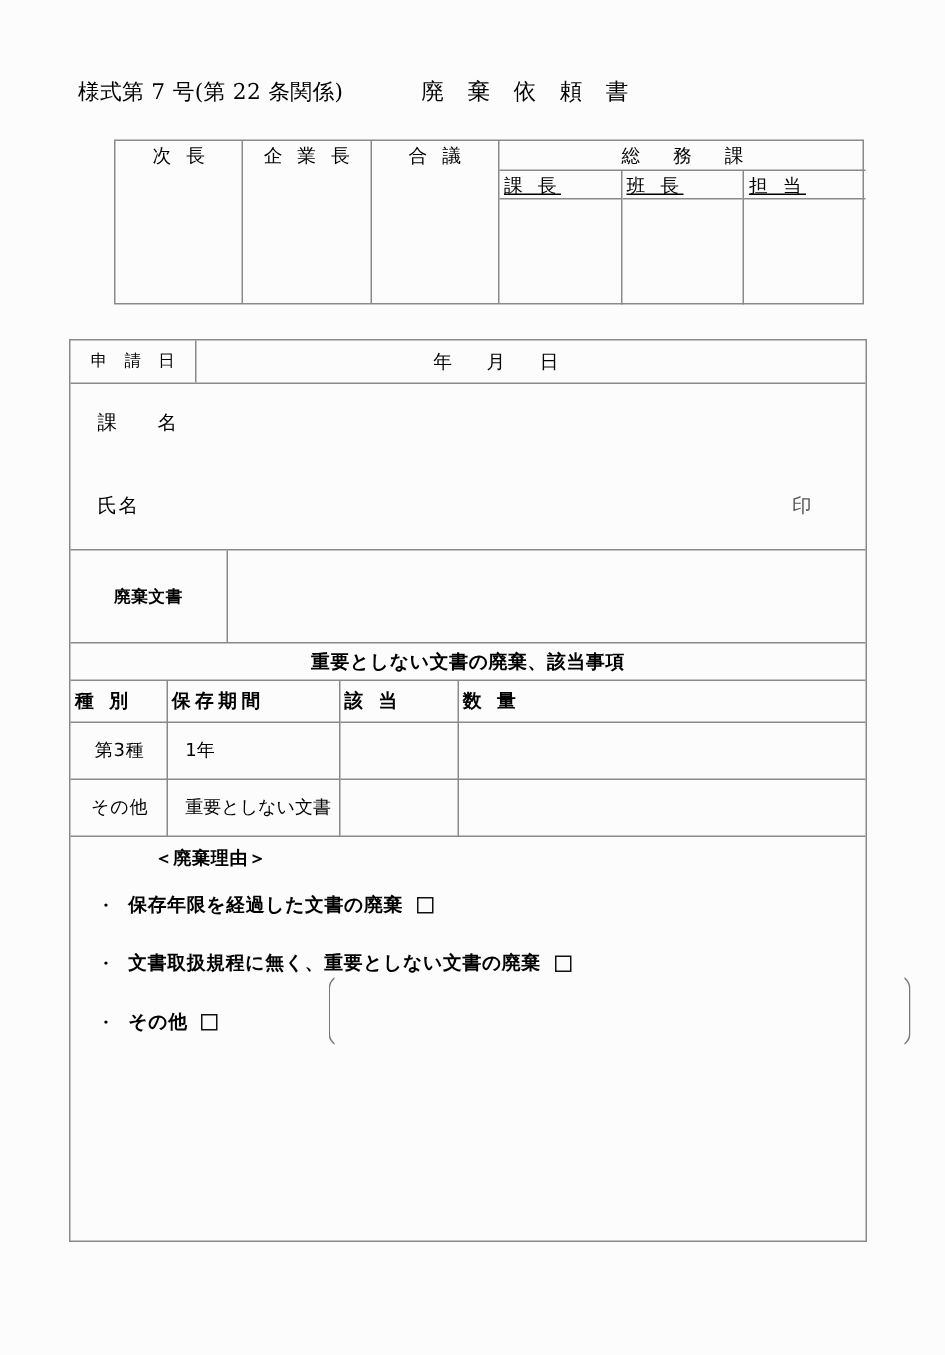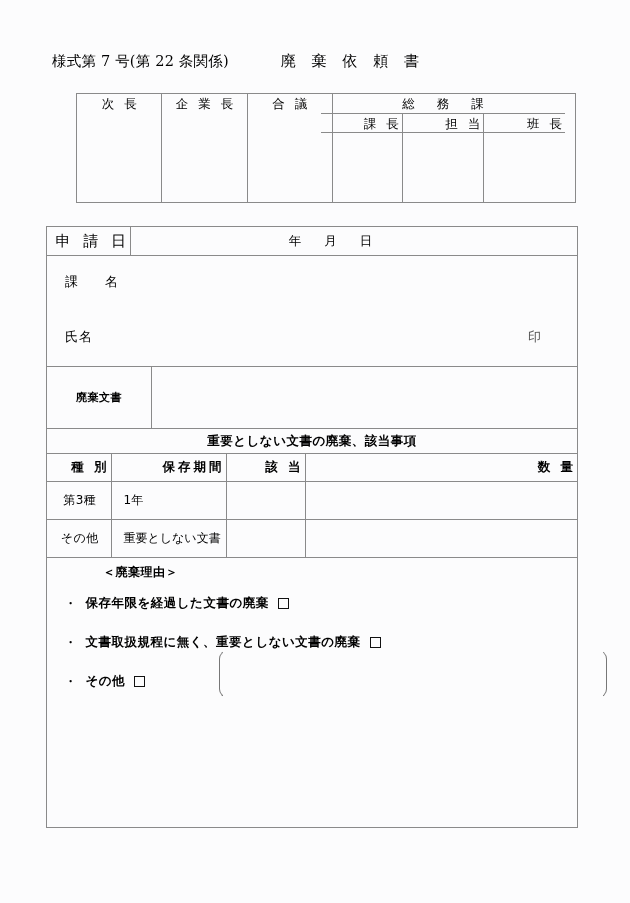--- a/index.html
+++ b/index.html
@@ -74,21 +74,21 @@
     letter-spacing: 3px;
     padding-left: 3px;
     box-sizing: border-box;
   }
   .appr-body {
     height: 89px;
   }
 
   .approval-right {
     position: absolute;
-    left: 244px;
+    left: 256px;
     top: 0;
     width: 244px;
     height: 100%;
   }
   .dept-head {
     height: 20px;
     line-height: 20px;
     text-align: center;
     font-size: 12.5px;
     letter-spacing: 9px;
@@ -102,26 +102,27 @@
   }
   .dept-sub {
     flex: 1 1 0;
     border-right: 1px solid #8a8a8a;
     box-sizing: border-box;
   }
   .dept-sub:last-child { border-right: none; }
   .dept-sub-head {
     height: 19px;
     line-height: 19px;
-    text-align: right;
+    text-align: left;
     font-size: 12.5px;
     letter-spacing: 3px;
     padding-left: 3px;
     border-bottom: 1px solid #8a8a8a;
     box-sizing: border-box;
+    text-decoration: underline;
   }
 
   
   .main-box {
     position: absolute;
     left: 46px;
     top: 226px;
     width: 532px;
     height: 602px;
     border: 1px solid #8a8a8a;
@@ -172,22 +173,22 @@
   }
   .appdate-row {
     display: flex;
     height: 29px;
     border-bottom: 1px solid #8a8a8a;
     box-sizing: border-box;
   }
   .appdate-label {
     width: 84px;
     line-height: 28px;
-    text-align: right;
-    font-size: 15px;
+    text-align: center;
+    font-size: 11px;
     letter-spacing: 4px;
     padding-left: 4px;
     border-right: 1px solid #8a8a8a;
     box-sizing: border-box;
   }
   .appdate-value {
     flex: 1 1 auto;
     line-height: 28px;
     font-size: 12.5px;
     letter-spacing: 1px;
@@ -271,21 +272,21 @@
     font-weight: 400;
   }
   .storage-table th:first-child,
   .storage-table td:first-child { border-left: none; }
   .storage-table th:last-child,
   .storage-table td:last-child { border-right: none; }
   .storage-table thead th {
     height: 27px;
     font-size: 12.5px;
     font-weight: 700;
-    text-align: right;
+    text-align: left;
     letter-spacing: 3px;
     padding-left: 3px;
   }
   .storage-table tbody td {
     height: 38px;
     font-size: 12px;
     padding-left: 12px;
     text-align: left;
   }
   .storage-table tbody td.kind {
@@ -399,25 +400,25 @@
   </div>
 
   <div class="approval-right">
     <div class="dept-head">総  務  課</div>
     <div class="dept-subrow">
       <div class="dept-sub">
         <div class="dept-sub-head">課  長</div>
         <div class="appr-body"></div>
       </div>
       <div class="dept-sub">
-        <div class="dept-sub-head">担  当</div>
+        <div class="dept-sub-head">班  長</div>
         <div class="appr-body"></div>
       </div>
       <div class="dept-sub">
-        <div class="dept-sub-head">班  長</div>
+        <div class="dept-sub-head">担  当</div>
         <div class="appr-body"></div>
       </div>
     </div>
   </div>
 </div>
 
 <div class="main-box">
 
 
   <div class="recv-block">

